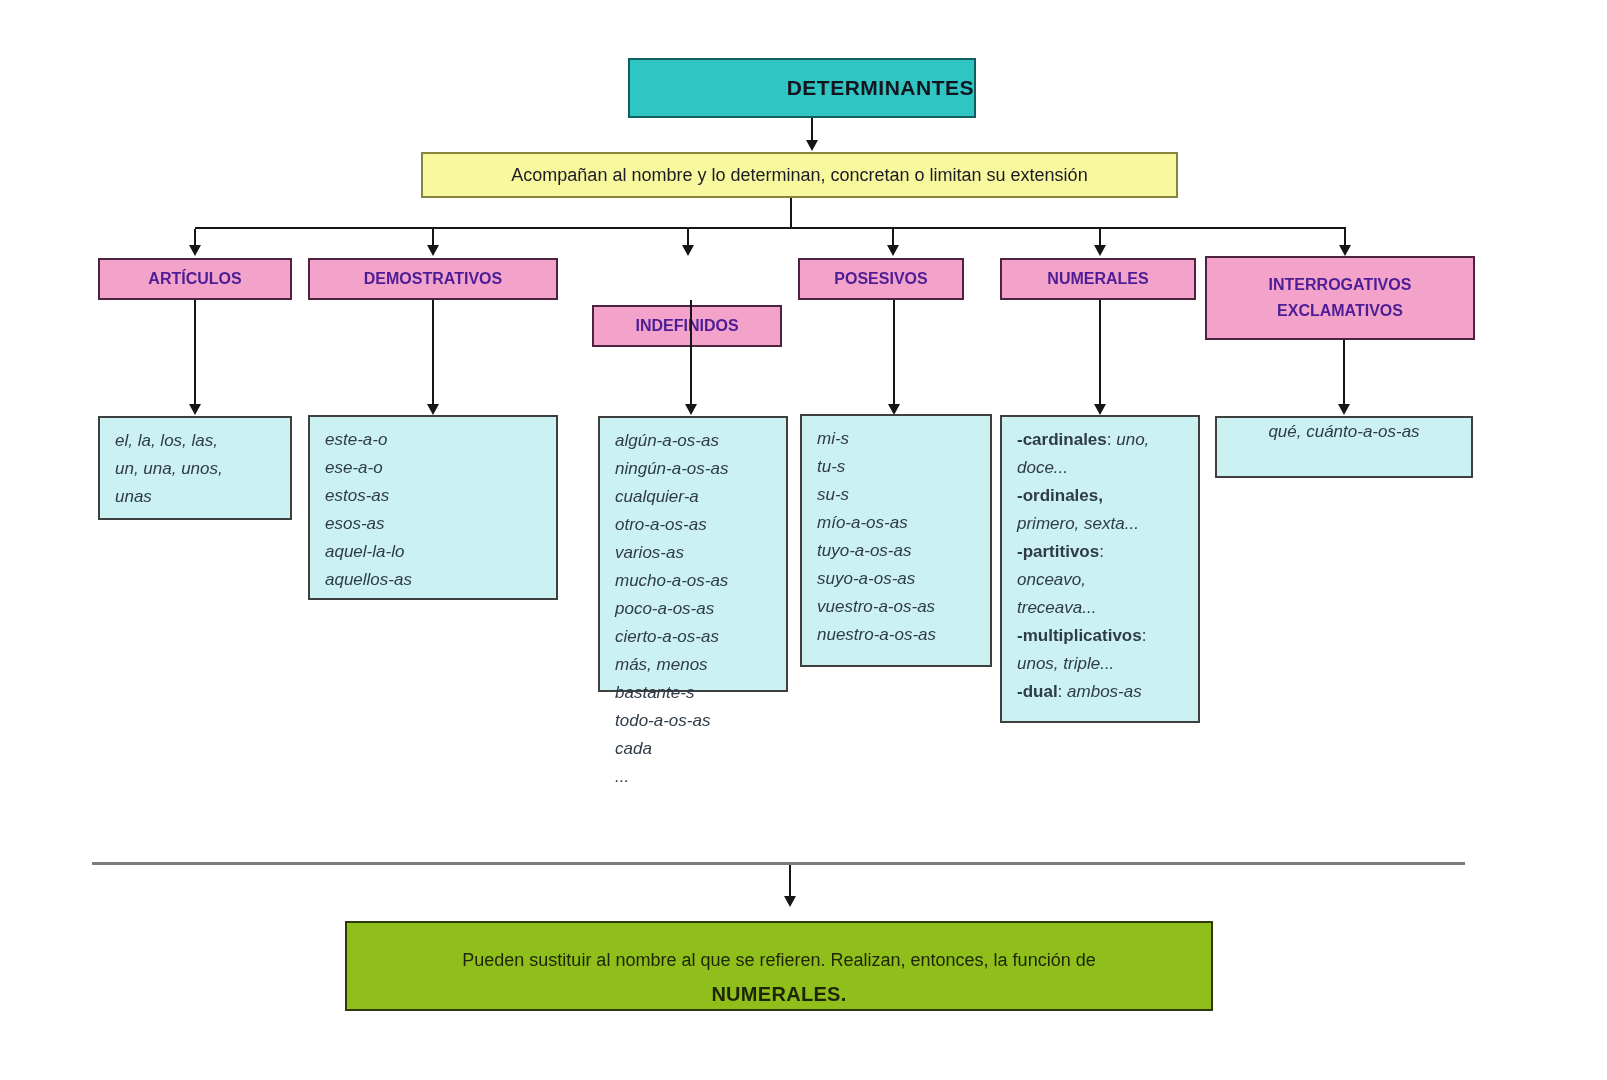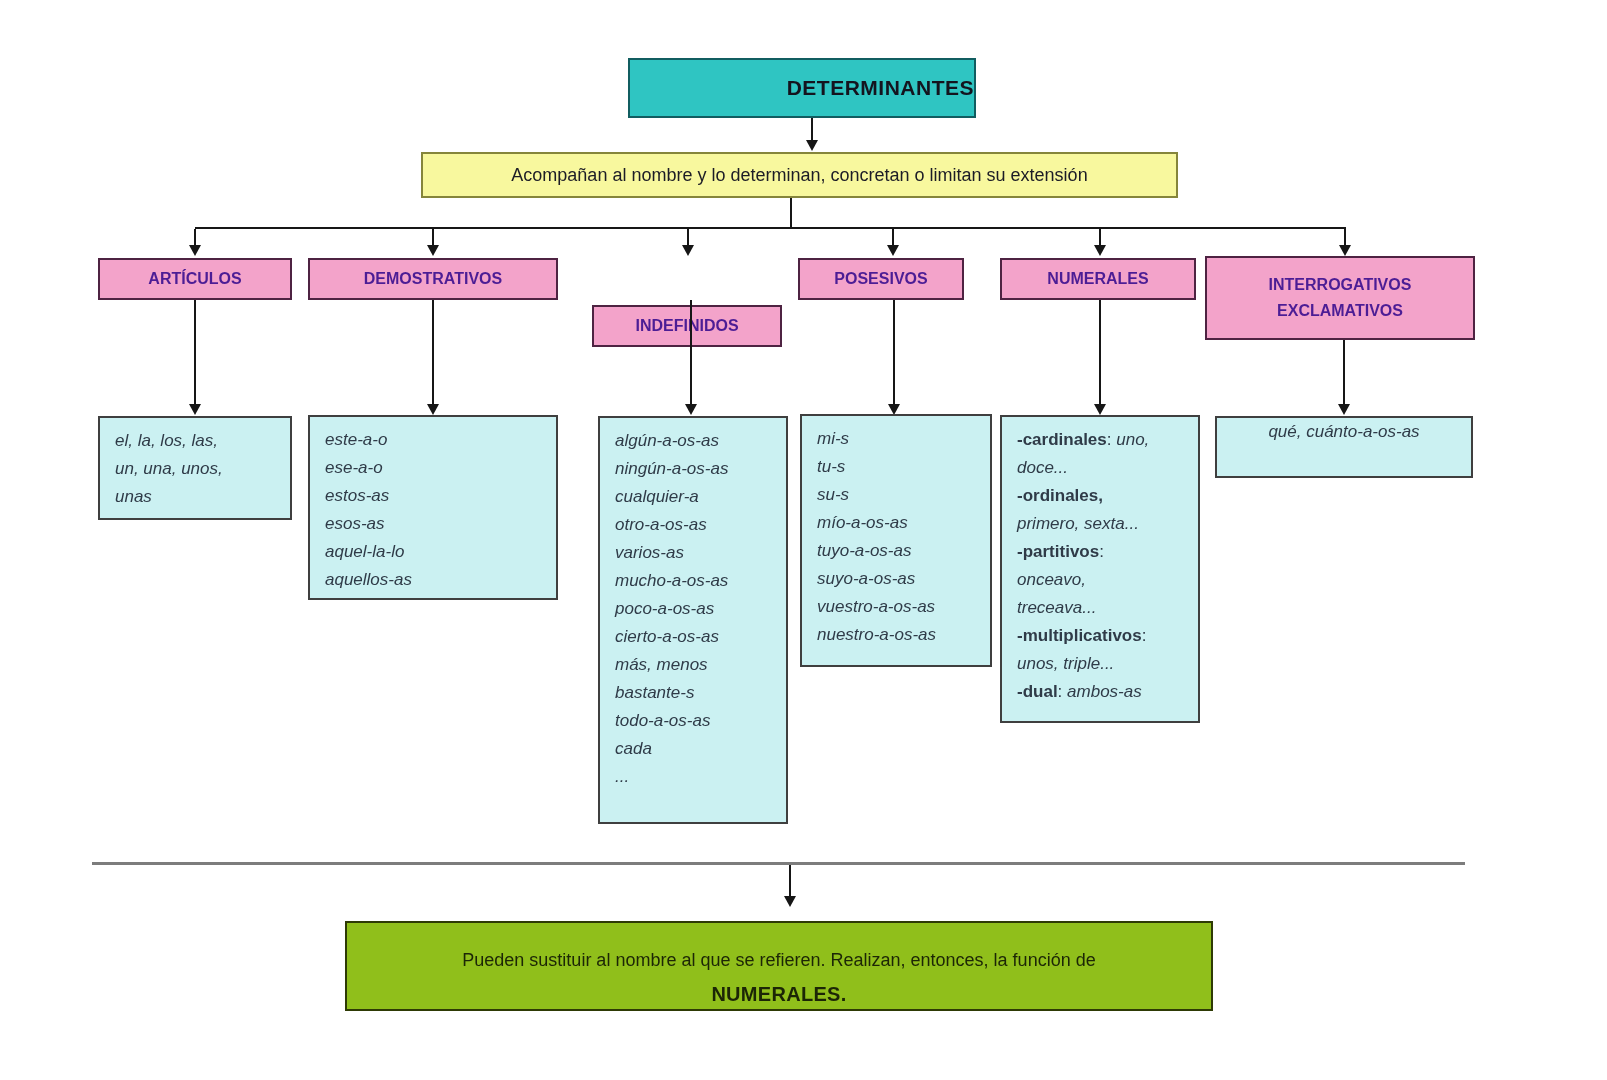--- a/index.html
+++ b/index.html
@@ -119,21 +119,21 @@
 
   <div class="box examples" style="left: 308px; top: 415px; width: 250px; height: 185px; background-color: rgb(203, 241, 242);">
       <div class="example-line">este-a-o</div>
       <div class="example-line">ese-a-o</div>
       <div class="example-line">estos-as</div>
       <div class="example-line">esos-as</div>
       <div class="example-line">aquel-la-lo</div>
       <div class="example-line">aquellos-as</div>
     </div>
 
-  <div class="box examples" style="left: 598px; top: 416px; width: 190px; height: 408px; background-color: rgb(203, 241, 242);">
+  <div class="box examples" style="left: 598px; top: 416px; width: 190px; height: 276px; background-color: rgb(203, 241, 242);">
       <div class="example-line">algún-a-os-as</div>
       <div class="example-line">ningún-a-os-as</div>
       <div class="example-line">cualquier-a</div>
       <div class="example-line">otro-a-os-as</div>
       <div class="example-line">varios-as</div>
       <div class="example-line">mucho-a-os-as</div>
       <div class="example-line">poco-a-os-as</div>
       <div class="example-line">cierto-a-os-as</div>
       <div class="example-line">más, menos</div>
       <div class="example-line">bastante-s</div>

